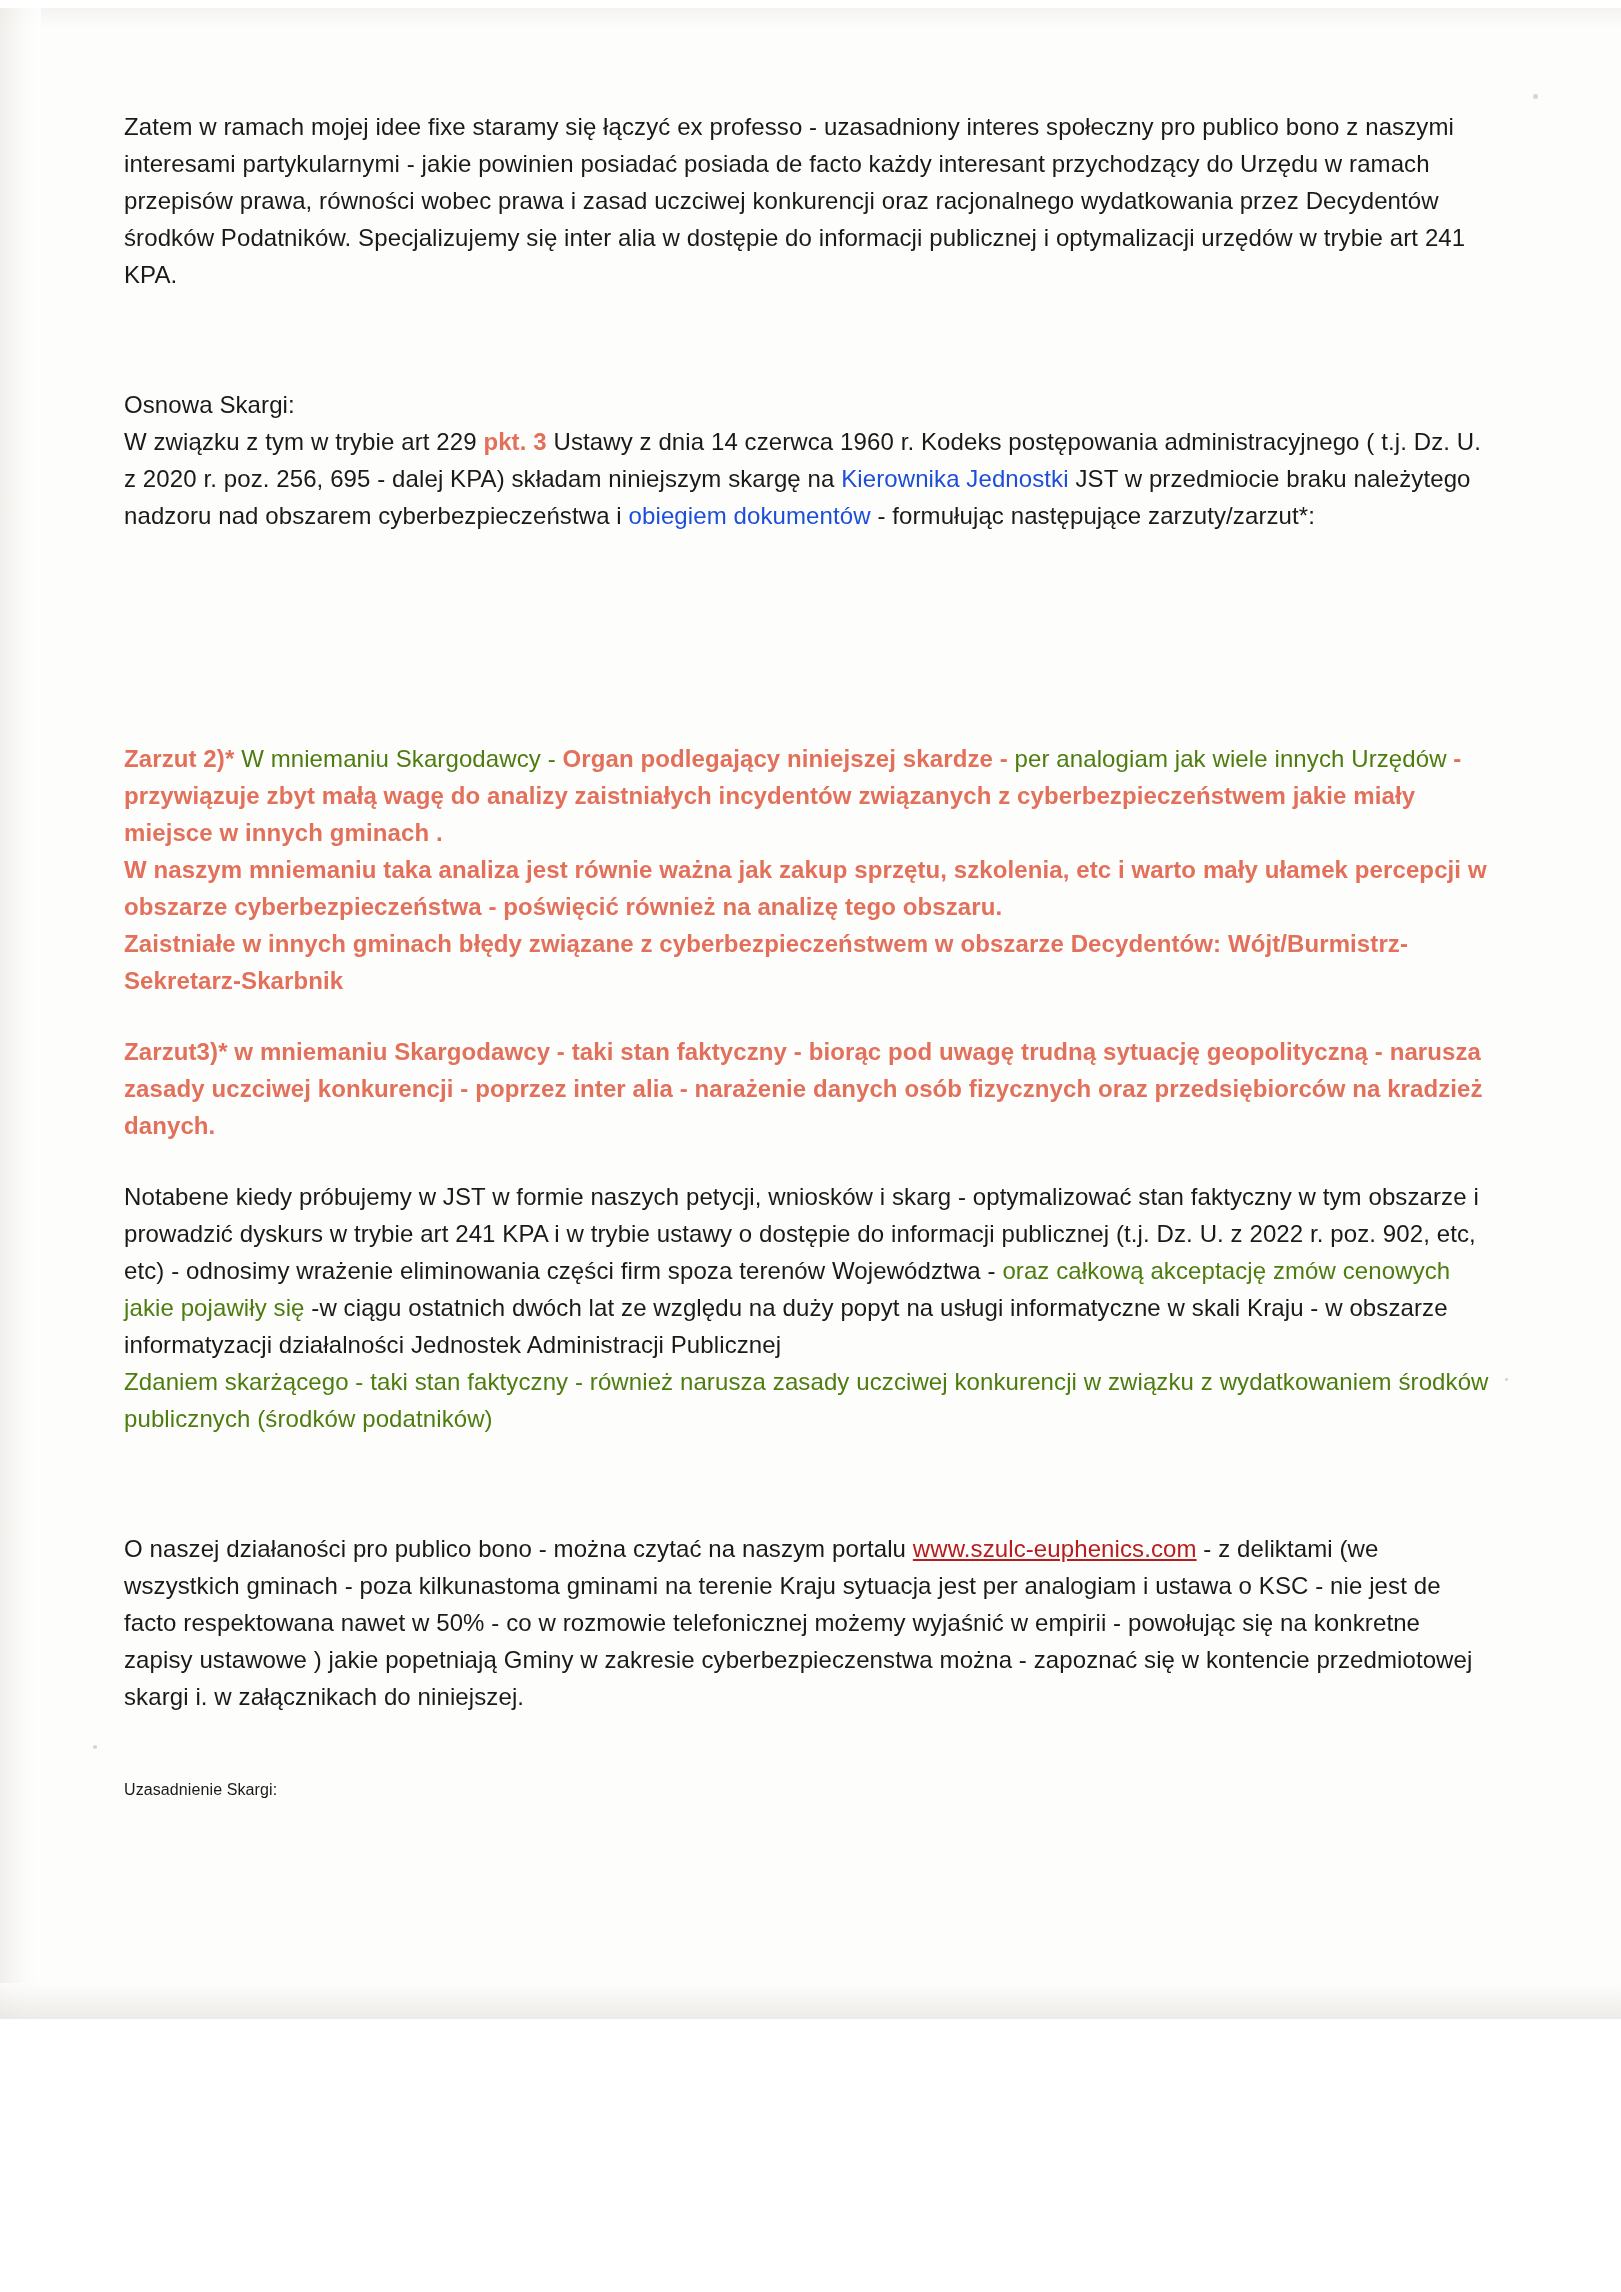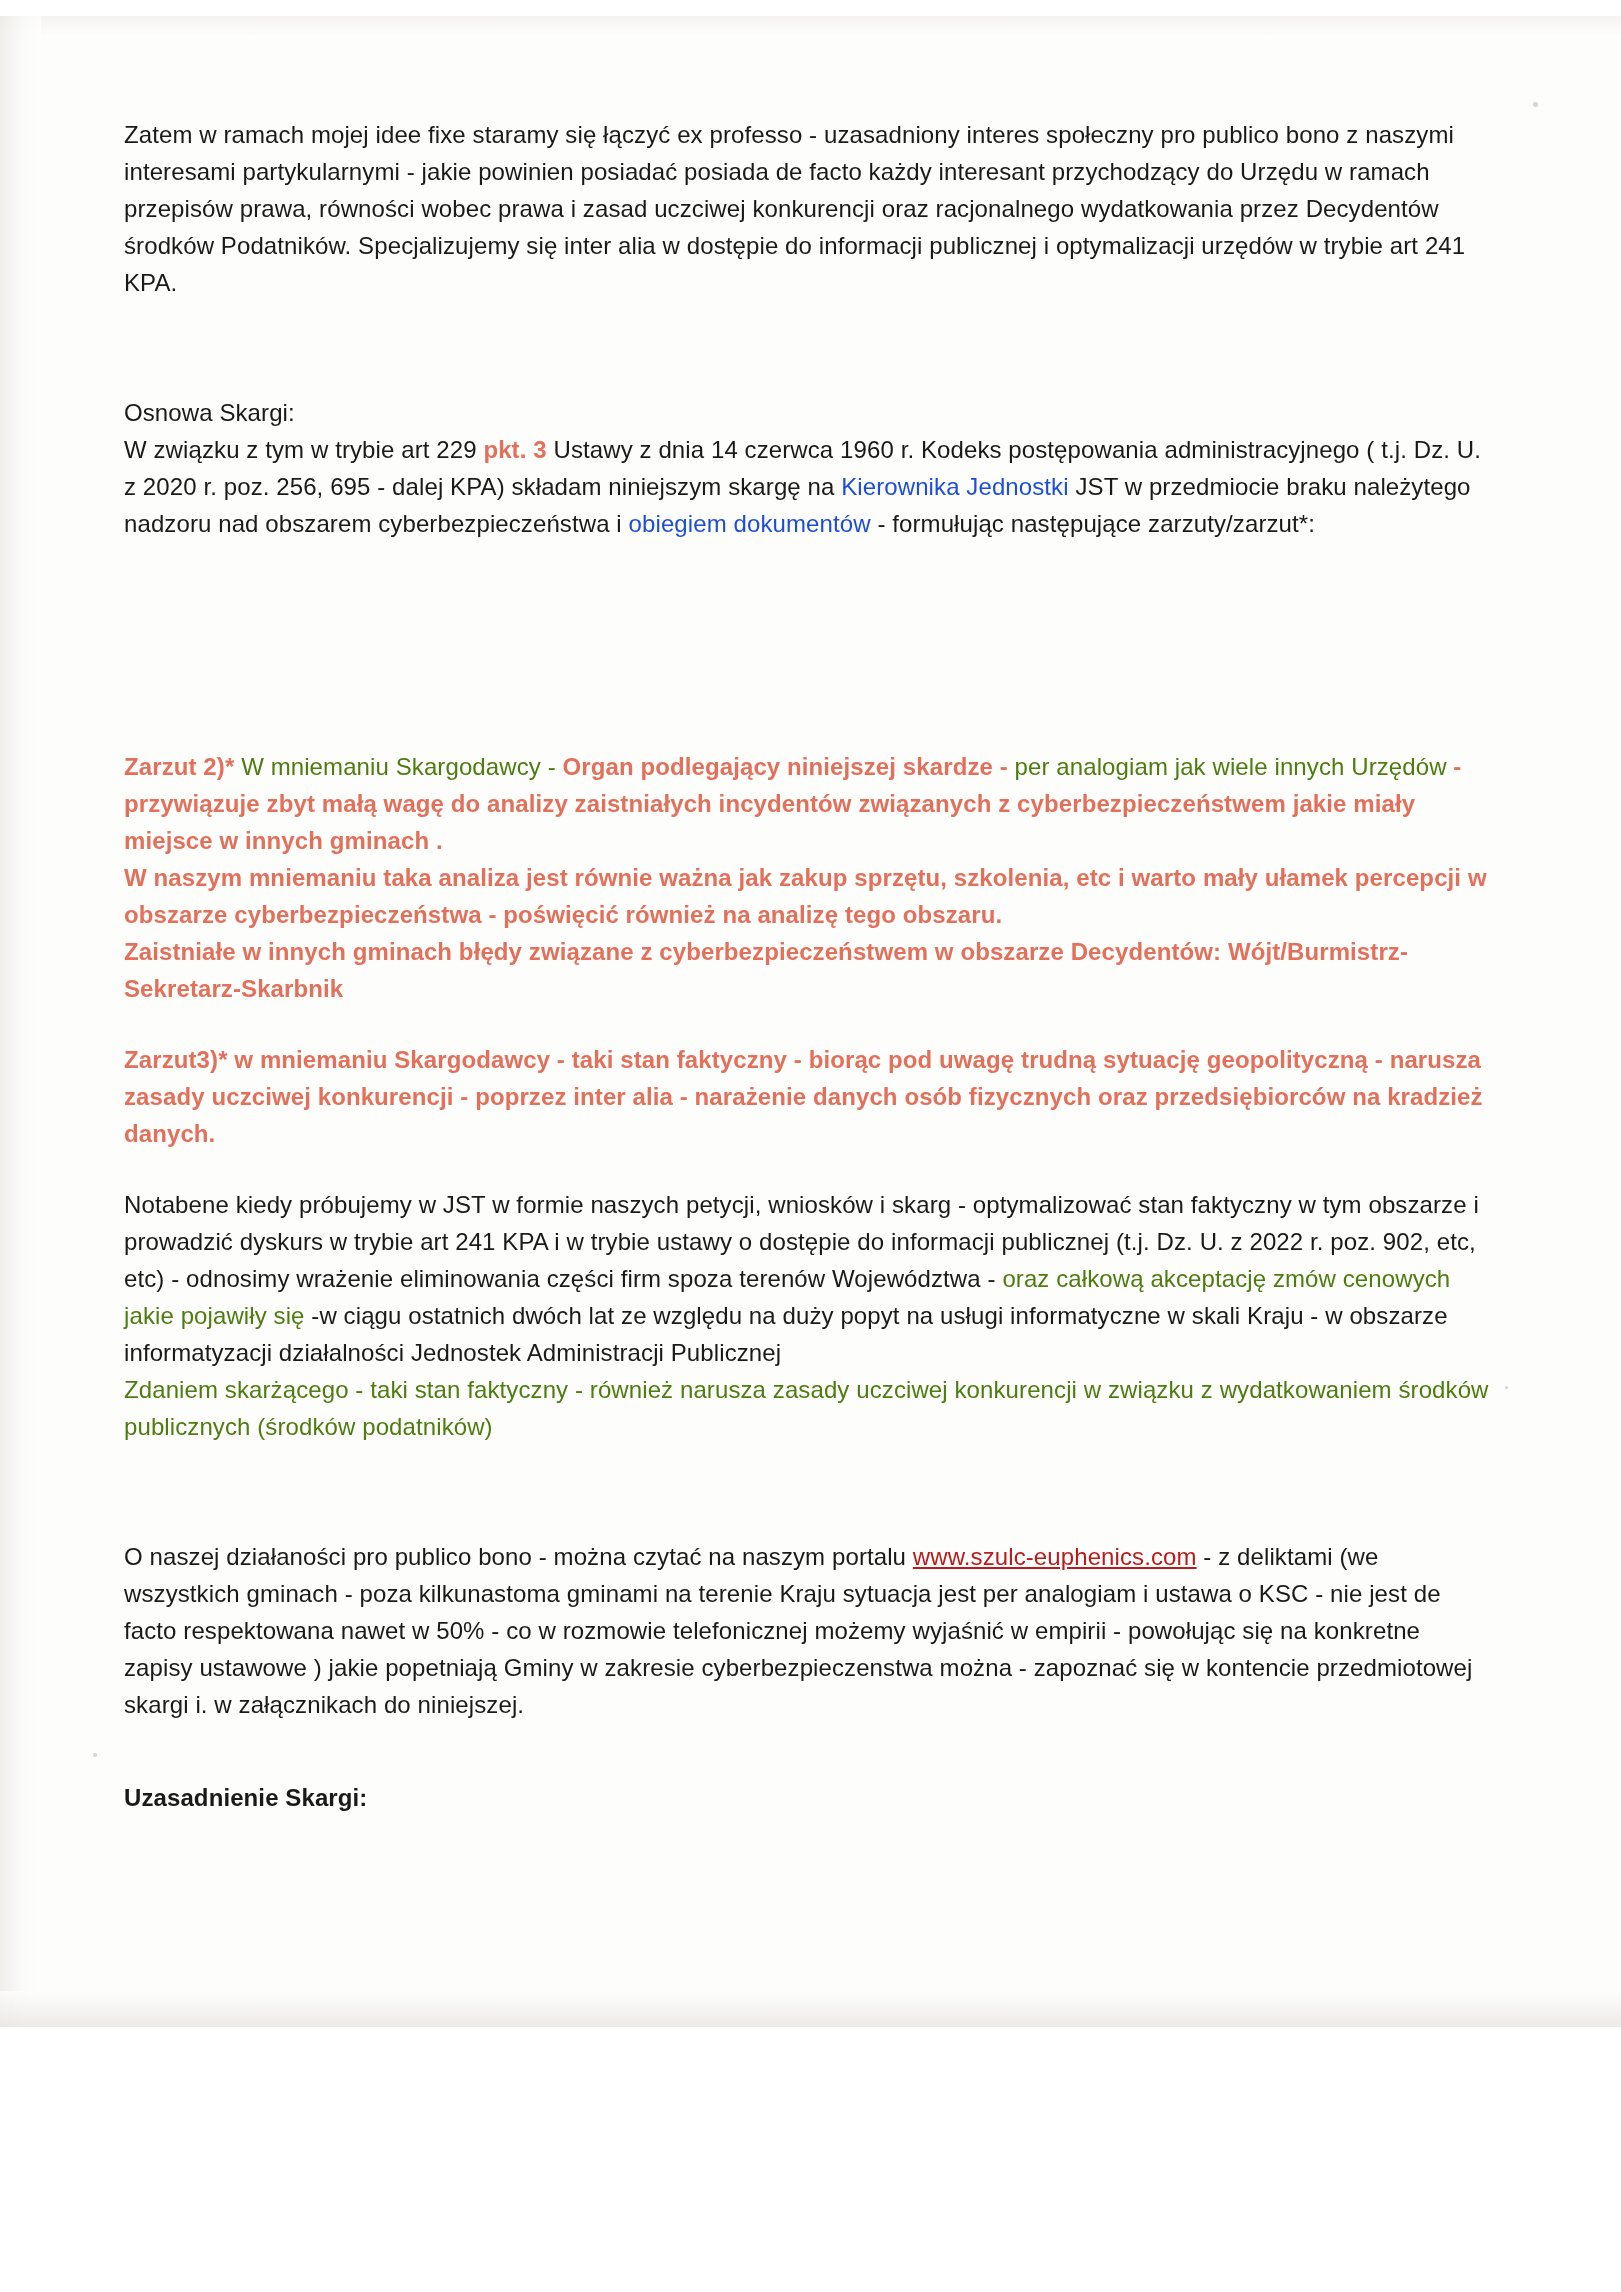--- a/index.html
+++ b/index.html
@@ -8,21 +8,21 @@
     background: #ffffff;
   }
   body {
     font-family: "Liberation Sans", sans-serif;
     color: #1a1a1a;
   }
   .page {
     position: relative;
     width: 1621px;
     height: 2011px;
-    margin: 16px auto;
+    margin: 8px auto;
     background: #fdfdfc;
     overflow: hidden;
     box-sizing: border-box;
   }
   
   .scan-edge-left {
     position: absolute;
     top: 0; left: 0;
     width: 41px; height: 2293px;
     background: linear-gradient(to right, #eceae6 0%, #fbfbfa 60%, #ffffff 100%);
@@ -75,22 +75,22 @@
   .pagenum {
     position: absolute;
     top: 2178px;
     left: 0;
     width: 1621px;
     text-align: center;
     font-size: 20.6px;
     color: #2b2b2b;
   }
   .title-strong {
-    font-weight: bold;
-    font-size: 24px;
+    font-weight: normal;
+    font-size: 16px;
   }
 </style>
 </head>
 <body>
 
 <div class="page">
 
   <div class="scan-edge-top"></div>
   <div class="scan-edge-left"></div>
   <div class="scan-edge-bottom"></div>

